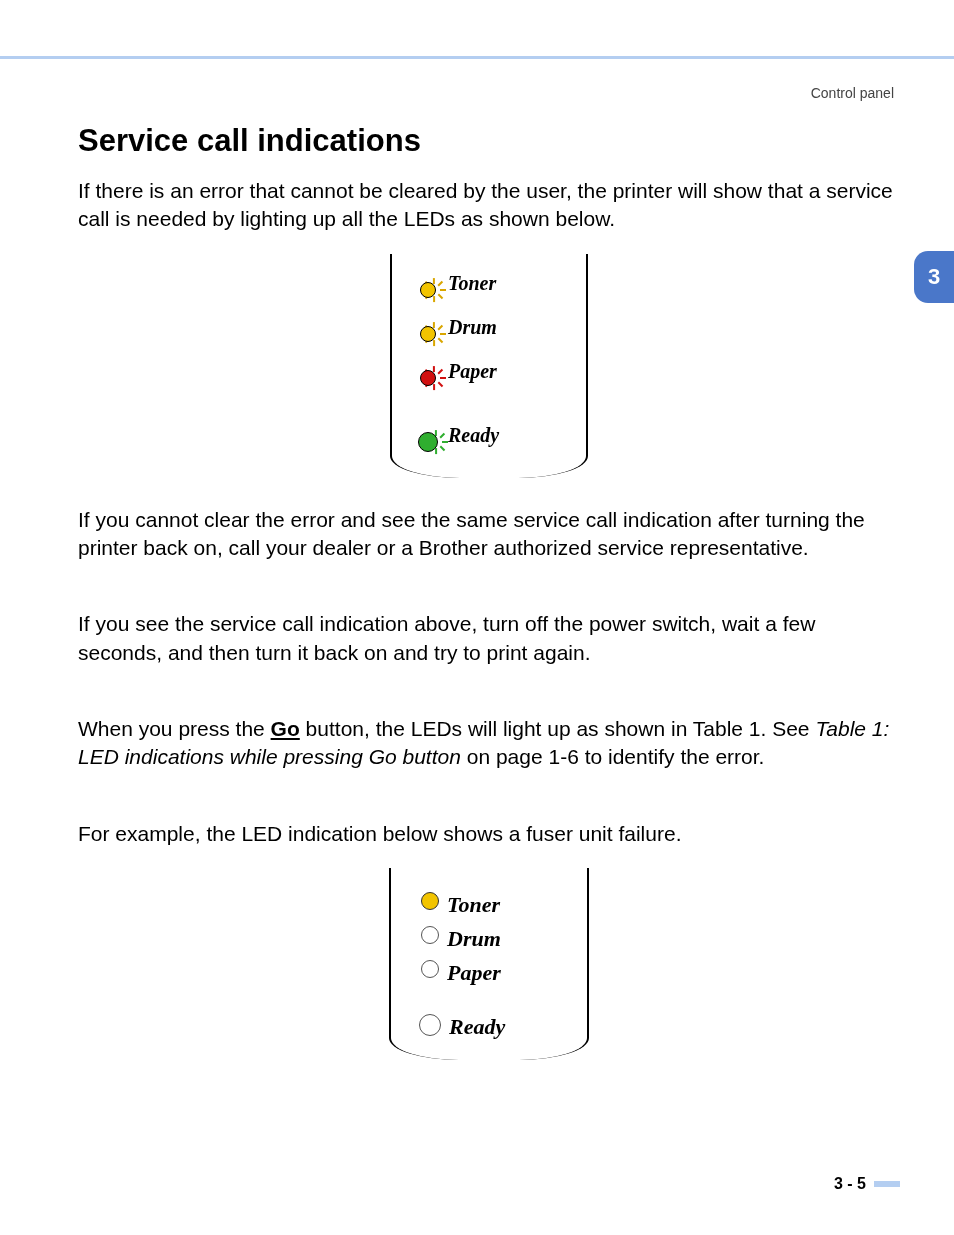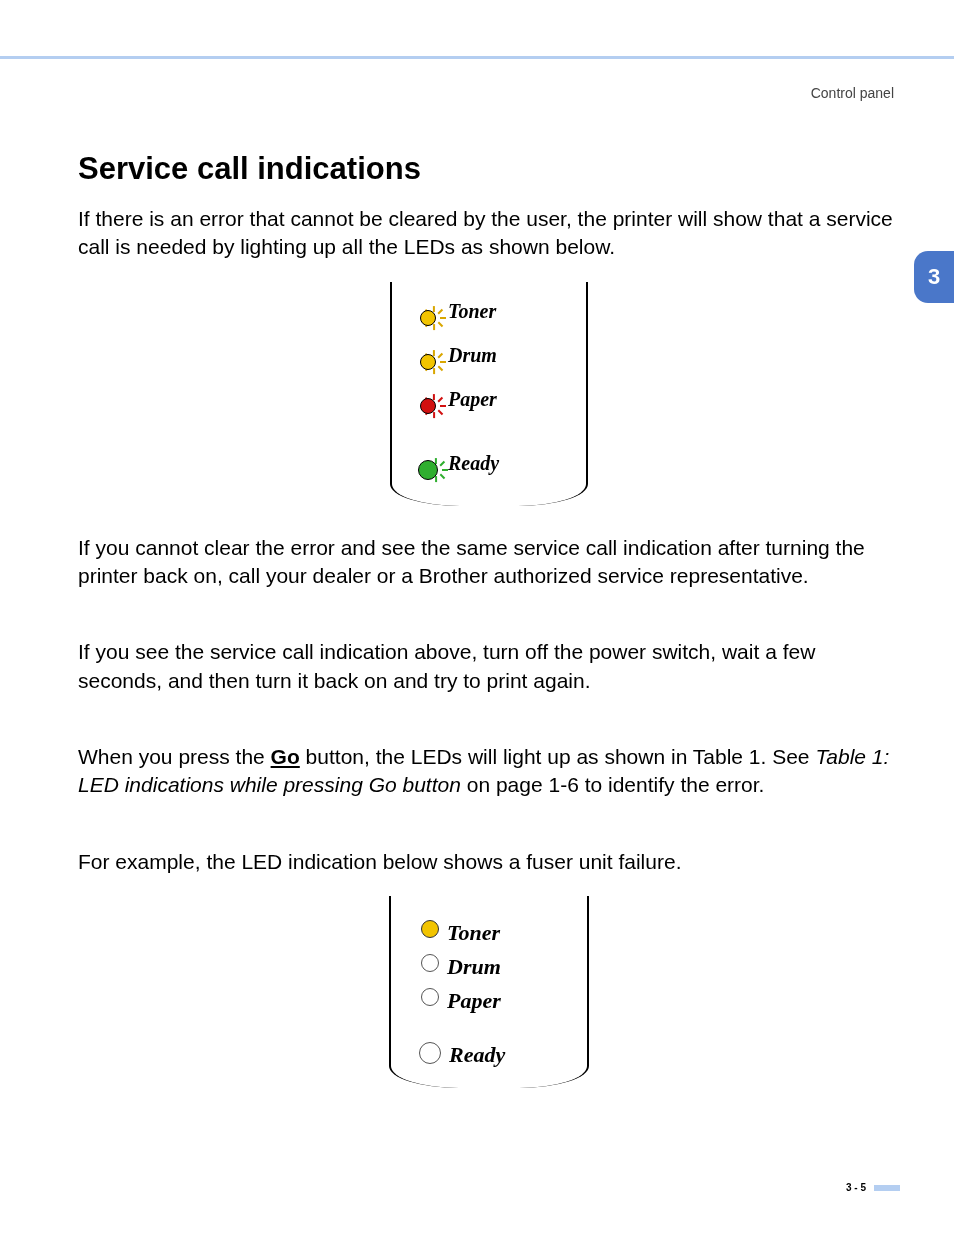--- a/index.html
+++ b/index.html
@@ -1,19 +1,19 @@
 <!DOCTYPE html>
 <html><head>
 <meta charset="utf-8">
 <style>
   * { box-sizing: border-box; margin: 0; padding: 0; }
   html, body { width: 954px; height: 1235px; background: #ffffff; font-family: Arial, Helvetica, sans-serif; color: #000; }
   .top-bar { height: 59px; border-bottom: 3px solid #b4cef1; }
   .page { padding: 0 54px 0 78px; position: relative; }
-  .header-label { text-align: right; font-size: 14px; color: #444; margin-top: 26px; margin-bottom: 50px; padding-right: 6px; }
+  .header-label { text-align: right; font-size: 14px; color: #444; margin-top: 26px; margin-bottom: 22px; padding-right: 6px; }
   .chapter-tab {
     position: absolute;
     right: 0; top: 166px;
     width: 40px; height: 52px;
     background: #4a77c9;
     border-radius: 14px 0 0 14px;
     color: #fff; font-weight: bold; font-size: 22px;
     display: flex; align-items: center; justify-content: center;
   }
   h1 { font-size: 31px; font-weight: bold; margin-bottom: 18px; }
@@ -78,21 +78,21 @@
     flex: 0 0 18px;
     margin-left: 12px;
   }
   .dot.lit { background: #f2c400; border-color: #333; }
   .dot.large { width: 22px; height: 22px; flex: 0 0 22px; margin-left: 10px; }
 
   .footer {
     position: absolute;
     bottom: 42px; right: 54px;
     display: flex; align-items: center; gap: 8px;
-    font-size: 10px; font-weight: bold;
+    font-size: 16px; font-weight: bold;
   }
   .footer-bar { width: 26px; height: 6px; background: #b4cef1; }
 </style>
 </head>
 <body>
 
 <div class="top-bar"></div>
 
 <div class="page">
 

